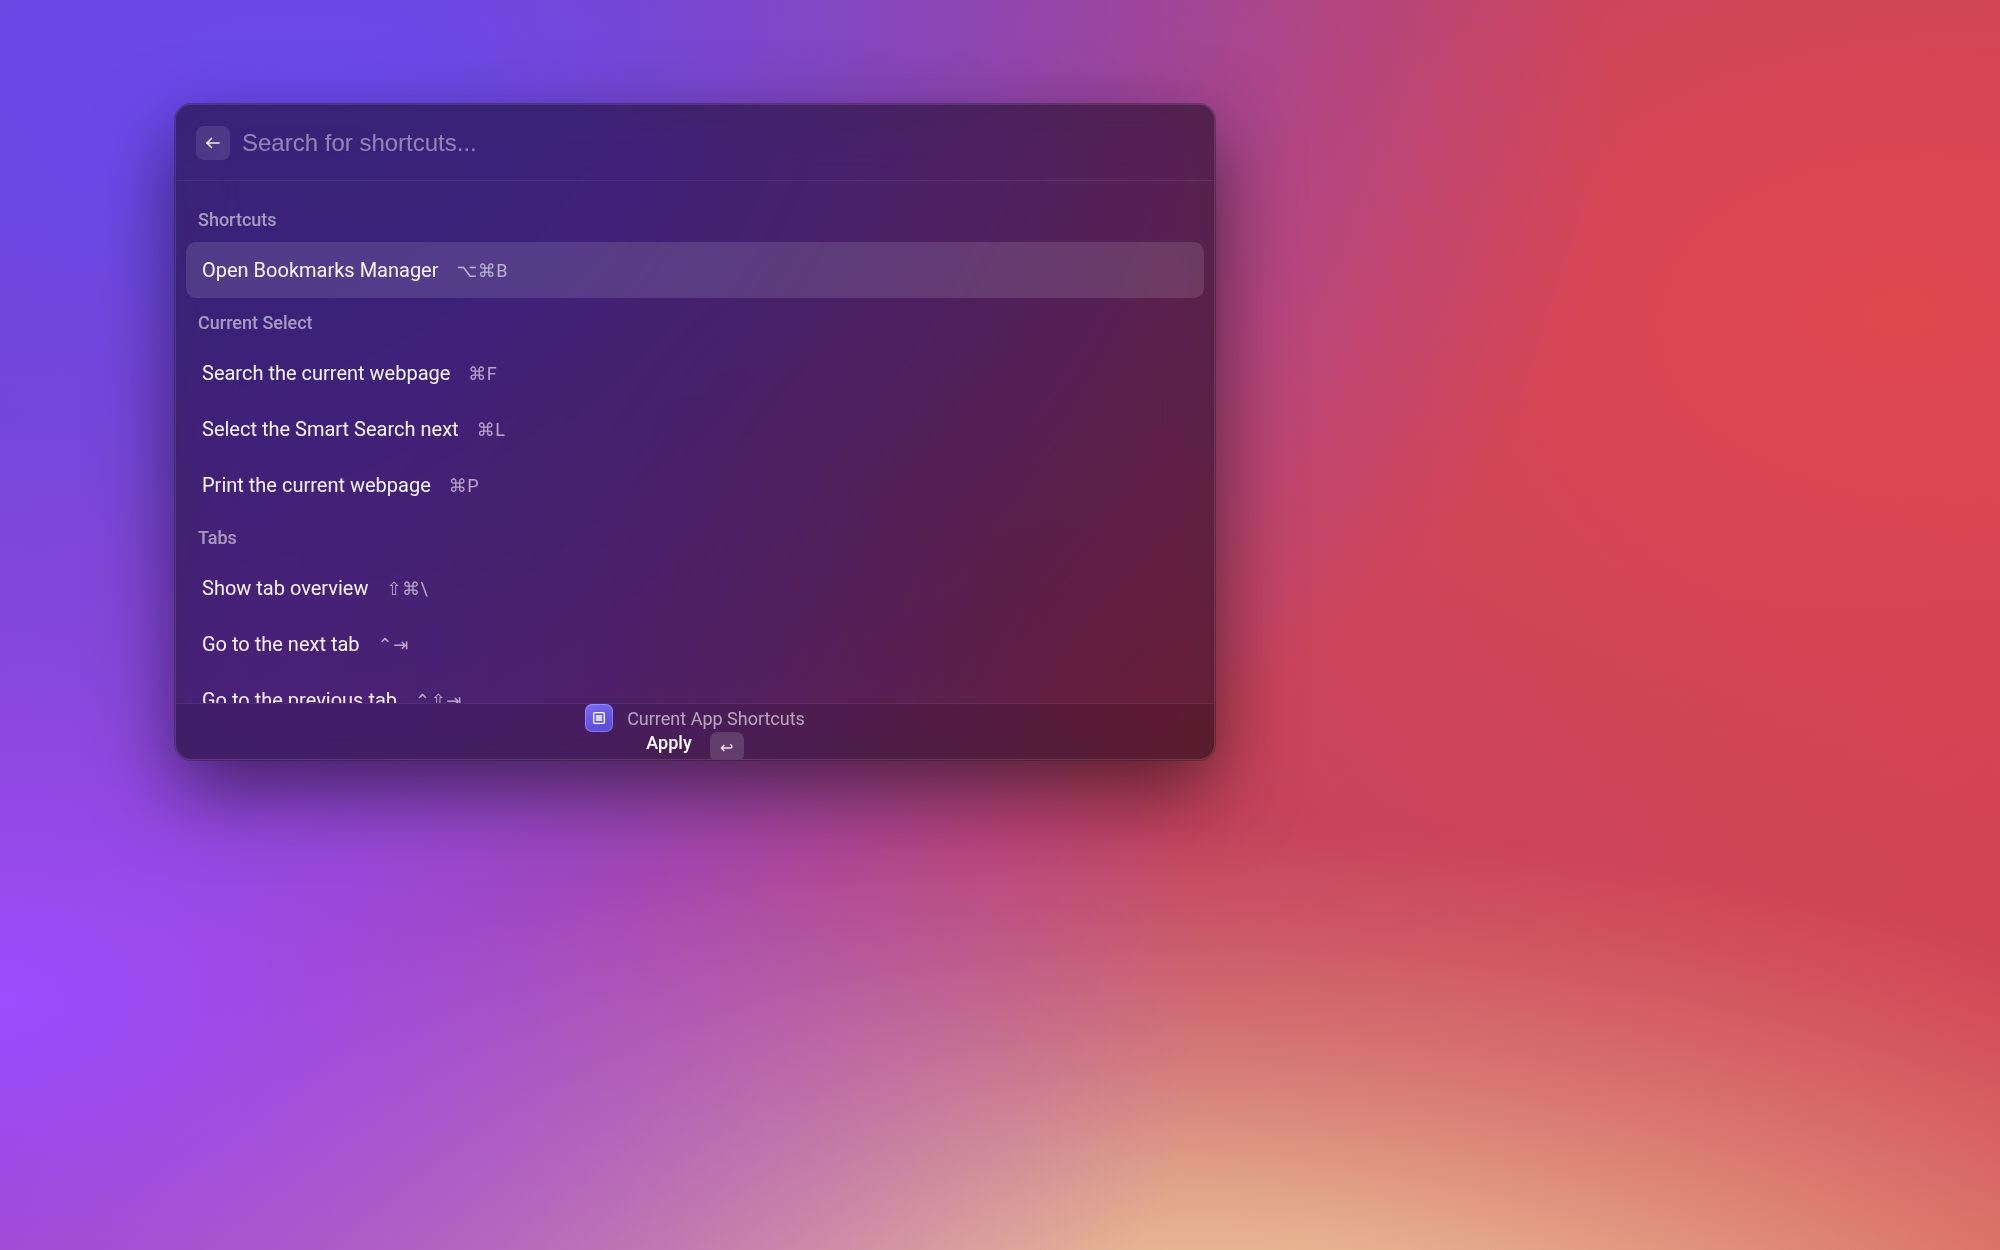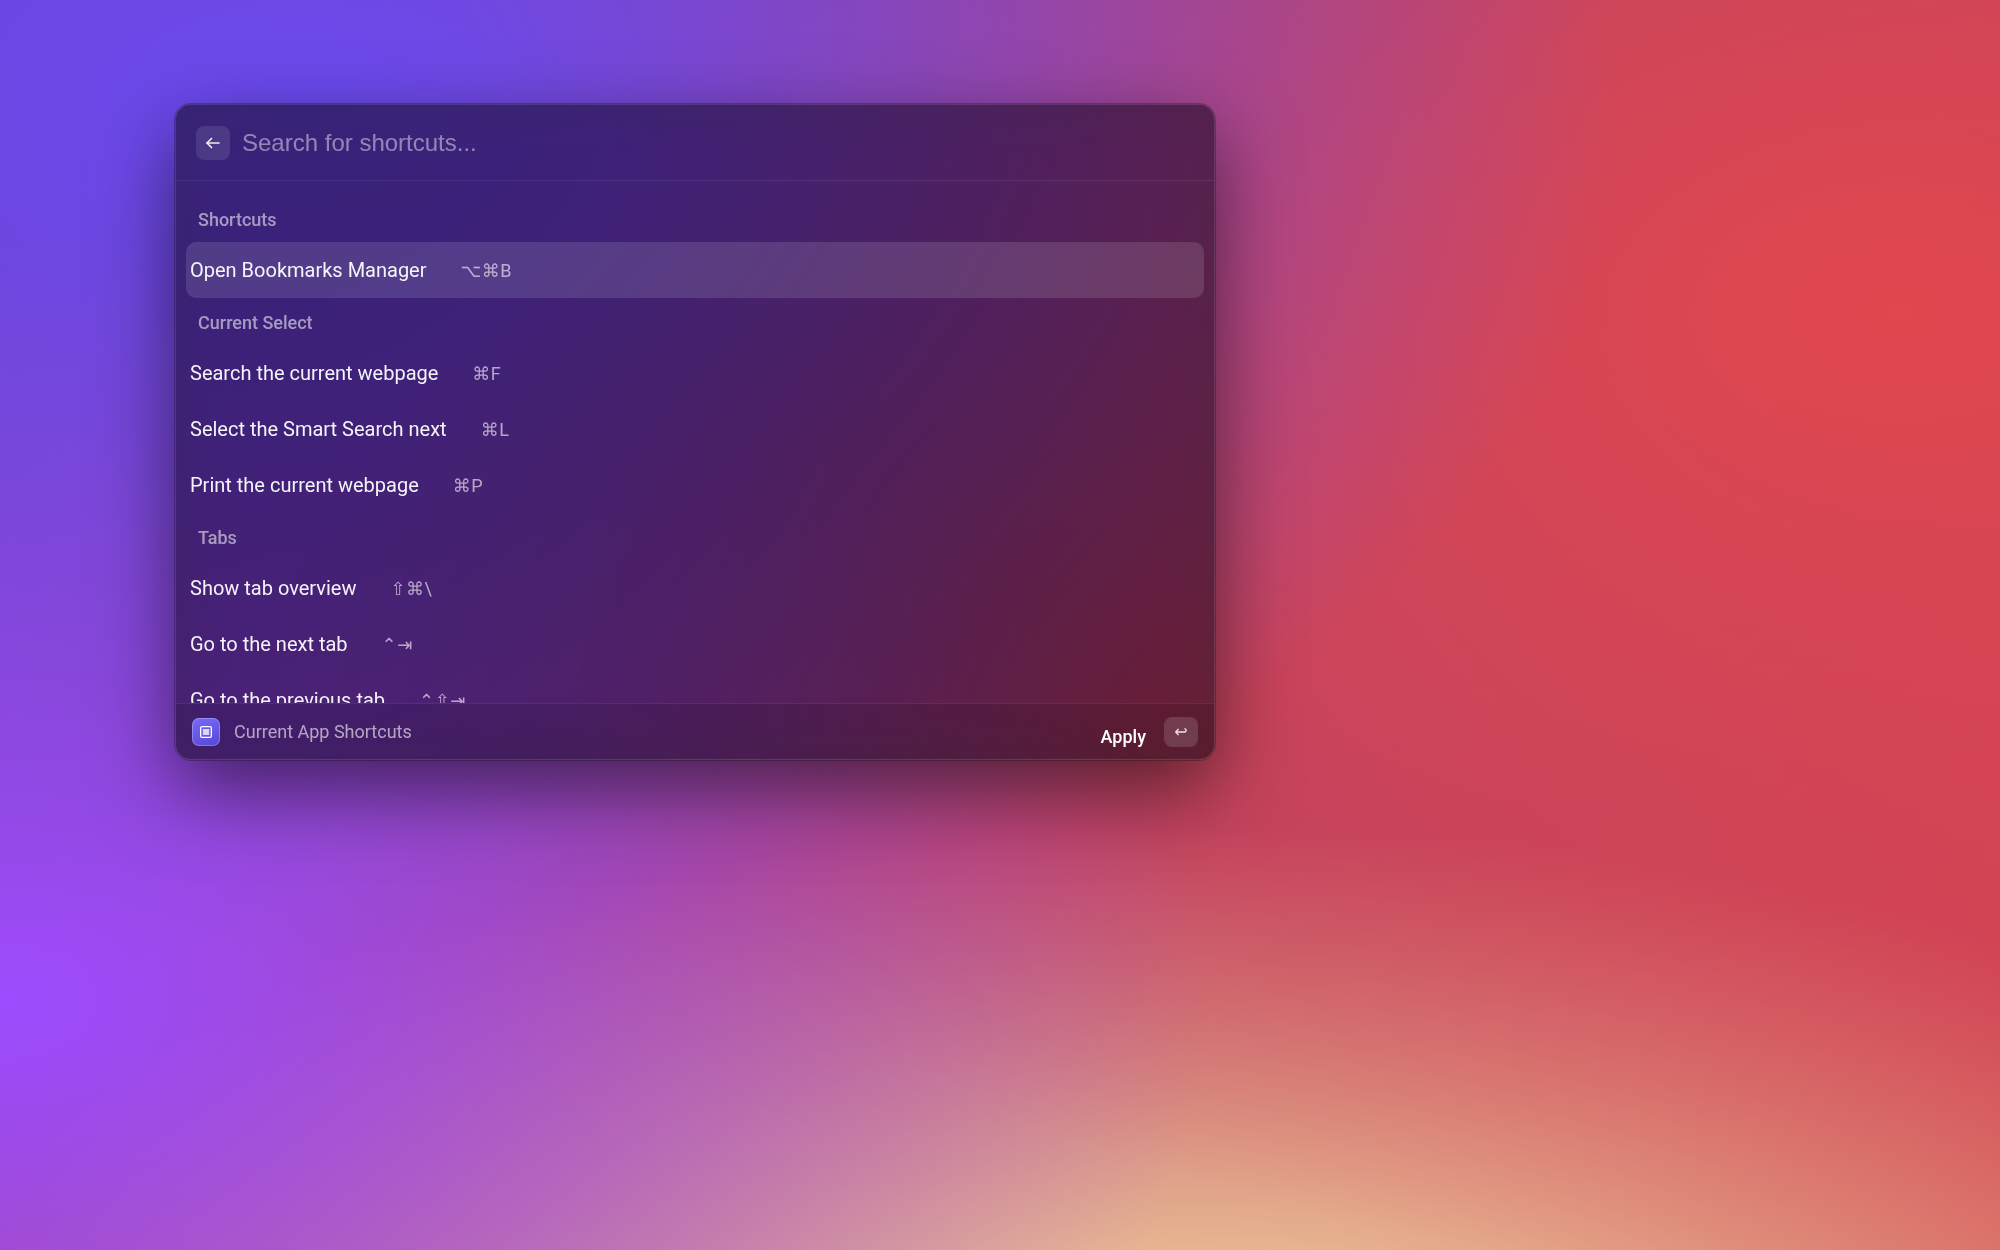--- a/index.html
+++ b/index.html
@@ -67,57 +67,58 @@
   }
   .section-title {
     color: rgba(255,255,255,0.55);
     font-size: 18px;
     padding: 14px 12px 12px 12px;
     font-weight: 500;
   }
   .row {
     display: flex;
     align-items: center;
-    gap: 34px;
-    padding: 0 4px;
+    gap: 18px;
+    padding: 0 16px;
     height: 56px;
     border-radius: 10px;
     color: #fff;
     font-size: 20px;
     cursor: pointer;
   }
   .row.selected {
     background: rgba(255,255,255,0.12);
   }
   .row-label { color: rgba(255,255,255,0.95); }
   .row-shortcut { color: rgba(255,255,255,0.60); font-size: 18px; letter-spacing: 0.5px; }
 
   .footer {
     height: 56px;
     display: flex;
     align-items: center;
     justify-content: space-between;
     padding: 0 16px;
     border-top: 1px solid rgba(255,255,255,0.08);
     background: rgba(0,0,0,0.10);
+    flex-direction: column;
   }
   .footer-left {
     display: flex; align-items: center; gap: 14px;
     color: rgba(255,255,255,0.6);
     font-size: 18px;
   }
   .app-icon {
     width: 28px; height: 28px; border-radius: 7px;
     background: linear-gradient(160deg, #7a6af7, #5546d6);
     display: flex; align-items: center; justify-content: center;
     box-shadow: inset 0 0 0 1px rgba(255,255,255,0.25);
   }
   .app-icon svg { width: 16px; height: 16px; }
   .footer-right {
-    display: flex; align-items: flex-end; gap: 18px;
+    display: flex; align-items: flex-start; gap: 18px;
   }
   .apply-label { color: #fff; font-size: 18px; font-weight: 500; }
   .enter-key {
     width: 34px; height: 30px;
     border-radius: 8px;
     background: rgba(255,255,255,0.14);
     display: flex; align-items: center; justify-content: center;
     color: rgba(255,255,255,0.85);
     font-size: 16px;
   }

